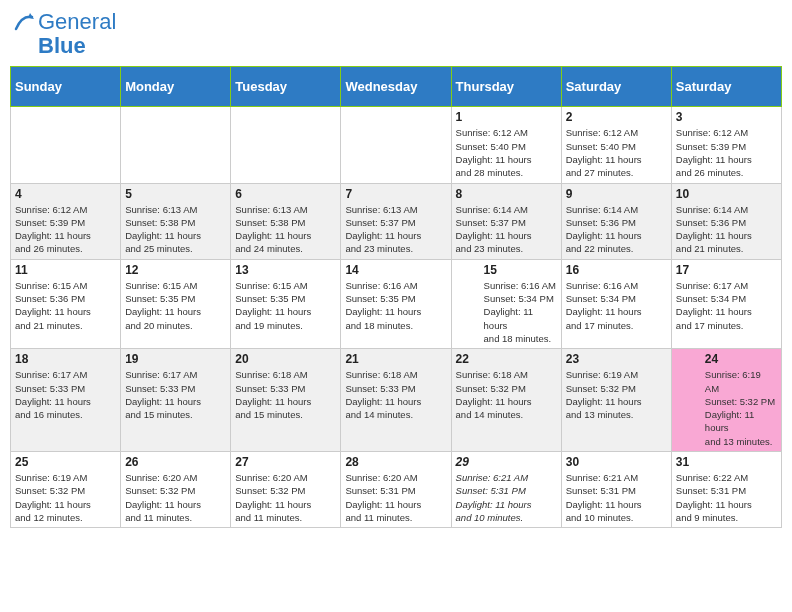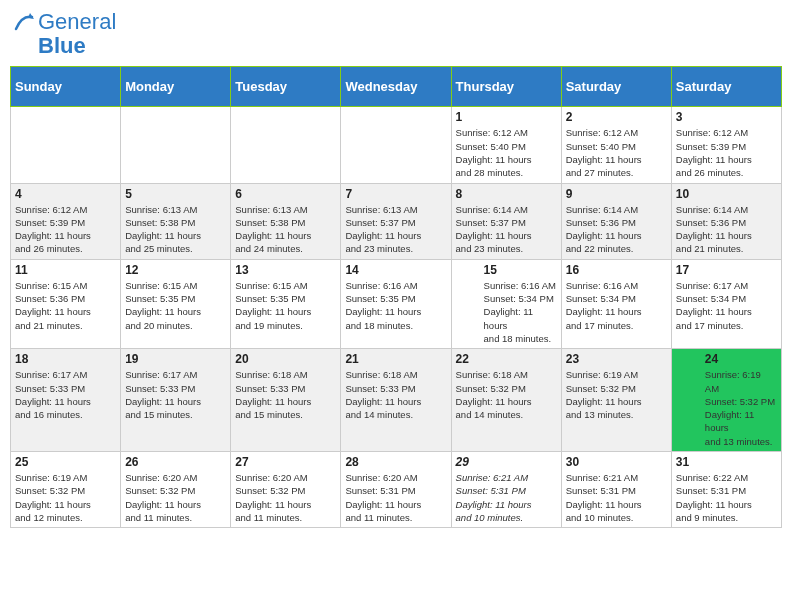--- a/index.html
+++ b/index.html
@@ -292,21 +292,21 @@
 Daylight: 11 hours
 and 14 minutes.</div>
         </td>
         <td style="background: rgb(240, 240, 240);">
           <span class="day-number">23</span>
           <div class="day-info" style="white-space: pre-line;">Sunrise: 6:19 AM
 Sunset: 5:32 PM
 Daylight: 11 hours
 and 13 minutes.</div>
         </td>
-        <td style="background: #22c55e; padding-left: 33px;">
+        <td style="background: #f9a8d4; padding-left: 33px;">
           <span class="day-number">24</span>
           <div class="day-info" style="white-space: pre-line;">Sunrise: 6:19 AM
 Sunset: 5:32 PM
 Daylight: 11 hours
 and 13 minutes.</div>
         </td>
       </tr>
       <tr>
         <td style="background: rgb(255, 255, 255); margin-top: 20px;">
           <span class="day-number">25</span>

